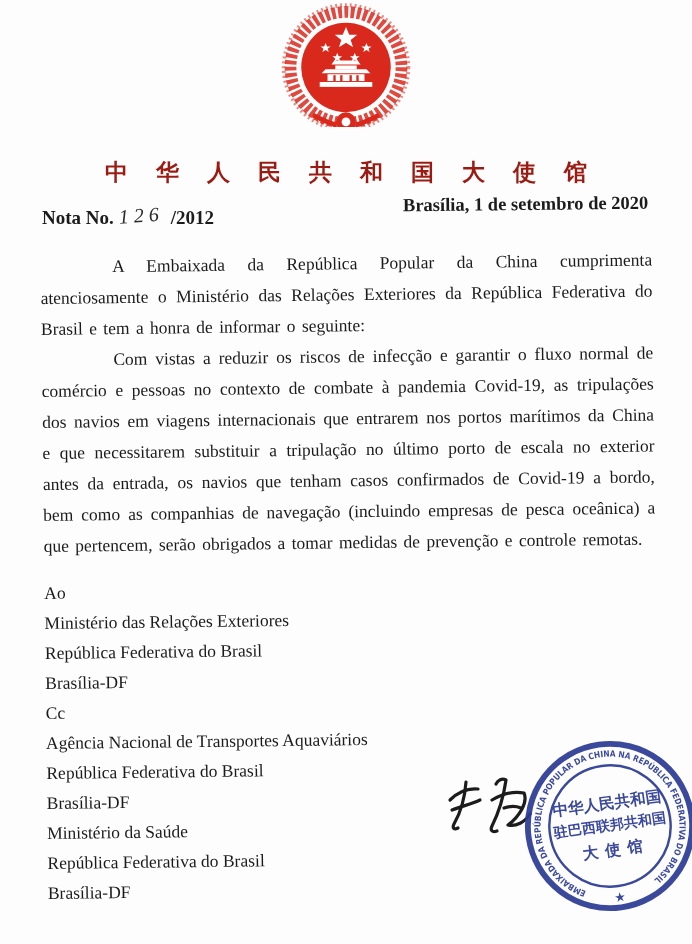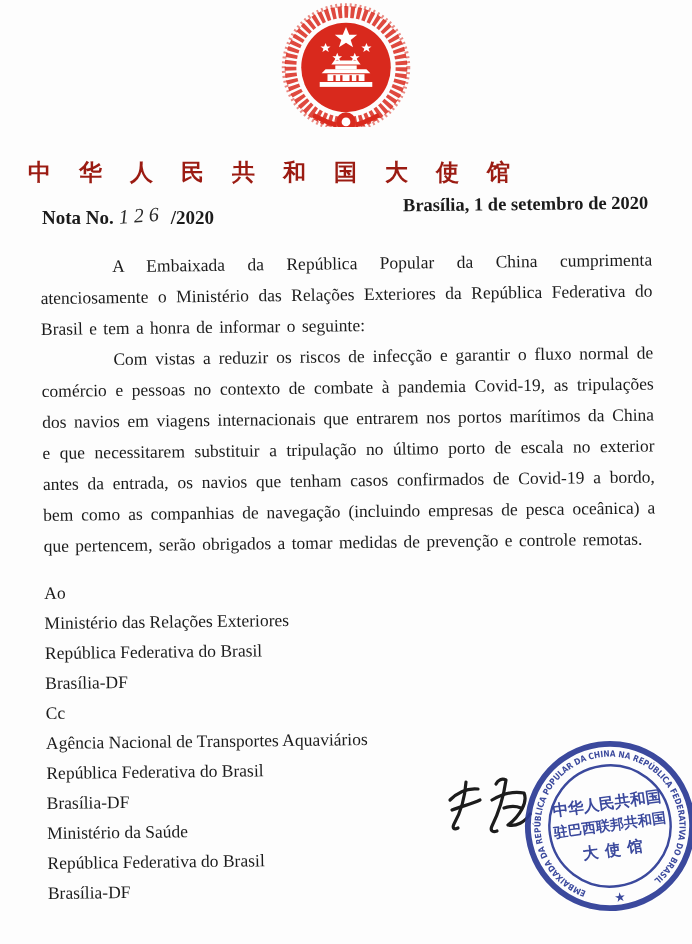--- a/index.html
+++ b/index.html
@@ -6,21 +6,21 @@
   .page{
     position:relative;width:692px;height:944px;margin:0 auto;
     background:#fdfdfd;overflow:hidden;
     font-family:"Liberation Serif", serif;color:#1b1b1b;
   }
   
   .emblem-wrap{position:absolute;top:2px;left:50%;transform:translateX(-50%);}
   
   .title-cn{
     position:absolute;top:157px;left:0;width:100%;
-    text-align:left;font-weight:bold;font-size:23px;color:#9b1b12;
+    text-align:center;font-weight:bold;font-size:23px;color:#9b1b12;
     letter-spacing:28px;text-indent:28px;
     font-family:"DejaVu Serif", serif;
   }
   
   .meta-row{
     position:absolute;top:194px;left:42px;right:44px;
     display:flex;justify-content:space-between;align-items:flex-start;
     font-weight:bold;font-size:19px;
   }
   .nota{margin-top:12px;white-space:nowrap;}
@@ -83,21 +83,21 @@
       <circle cx="0" cy="56" r="4.5" fill="#ffffff"></circle>
       <path d="M-34,49 Q-16,58 -10,59" stroke="#d9291d" stroke-width="5" fill="none"></path>
       <path d="M34,49 Q16,58 10,59" stroke="#d9291d" stroke-width="5" fill="none"></path>
     </svg>
   </div>
 
   <div class="title-cn">中华人民共和国大使馆</div>
 
   <div class="meta-row">
     <div class="nota">
-      <span>Nota No.</span><span class="hand">126</span><span>/2020</span>
+      <span>Nota No.</span><span class="hand">126</span><span>/2012</span>
     </div>
     <div class="dateline">Brasília, 1 de setembro de 2020</div>
   </div>
 
   <div class="content">
     <p class="para">A Embaixada da República Popular da China cumprimenta atenciosamente o Ministério das Relações Exteriores da República Federativa do Brasil e tem a honra de informar o seguinte:</p>
     <p class="para">Com vistas a reduzir os riscos de infecção e garantir o fluxo normal de comércio e pessoas no contexto de combate à pandemia Covid-19, as tripulações dos navios em viagens internacionais que entrarem nos portos marítimos da China e que necessitarem substituir a tripulação no último porto de escala no exterior antes da entrada, os navios que tenham casos confirmados de Covid-19 a bordo, bem como as companhias de navegação (incluindo empresas de pesca oceânica) a que pertencem, serão obrigados a tomar medidas de prevenção e controle remotas.</p>
 
     <div class="recipients">
       <div>Ao</div>

